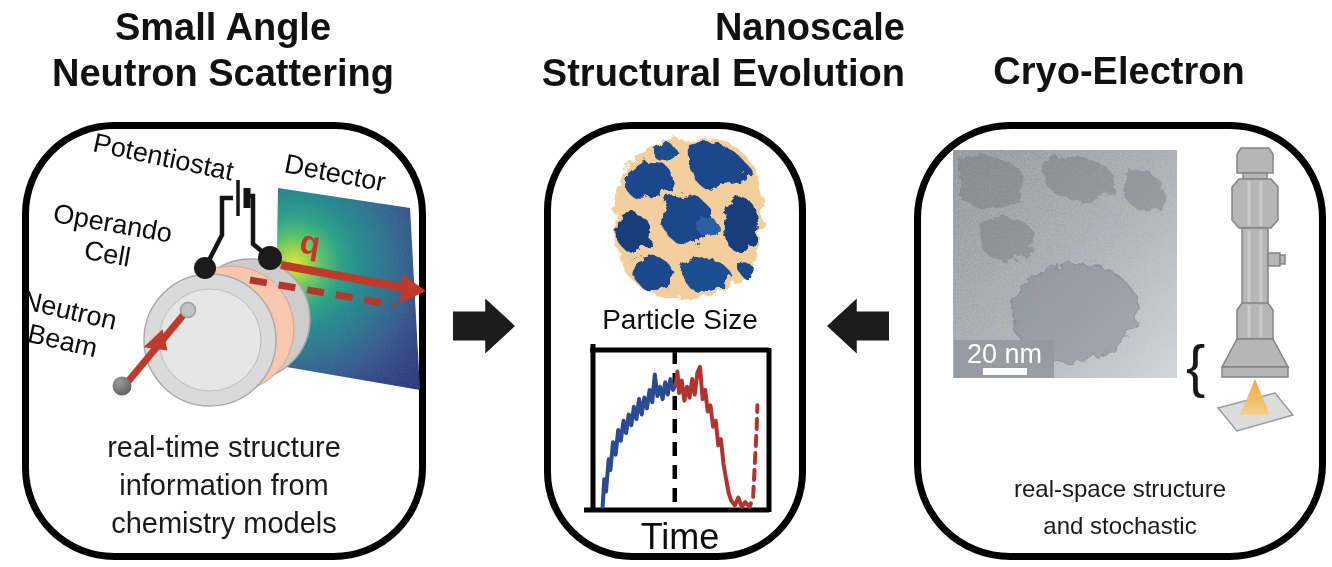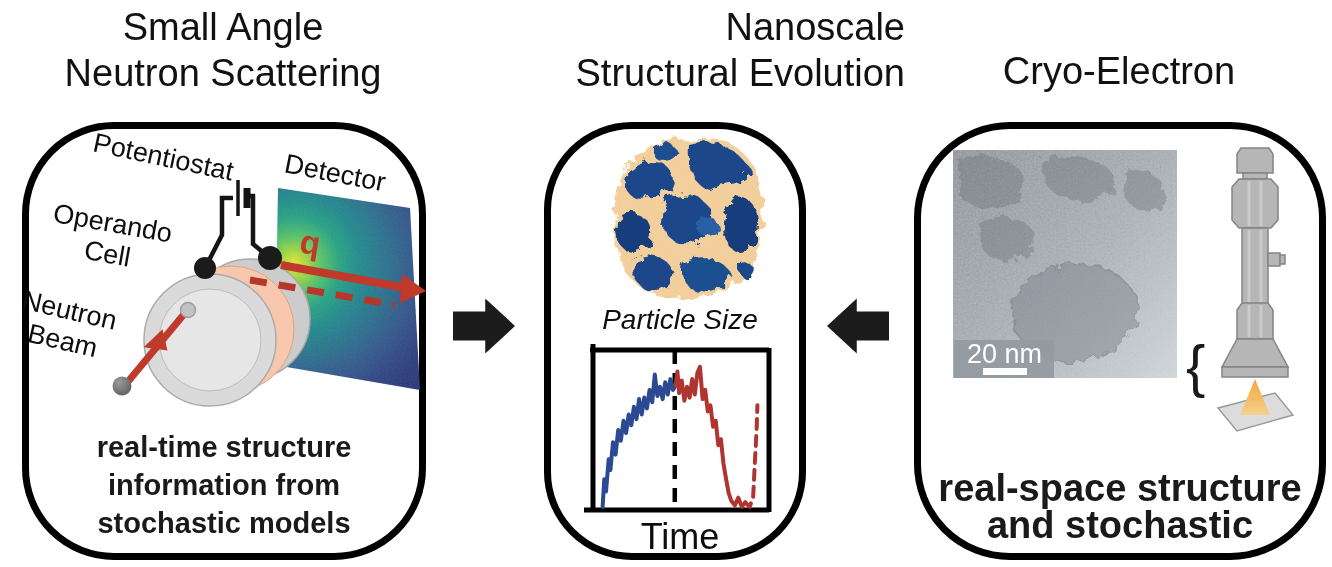--- a/index.html
+++ b/index.html
@@ -1,36 +1,36 @@
 <!DOCTYPE html>
 <html><head>
 <meta charset="utf-8">
 <style>
   html,body{margin:0;padding:0;background:#ffffff;}
   #fig{position:relative;width:1332px;height:567px;background:#ffffff;overflow:hidden;
        font-family:"Liberation Sans",sans-serif;color:#111;}
-  .title{position:absolute;text-align:center;font-weight:400;font-size:38px;line-height:46px;color:#111;}
-  .caption{position:absolute;text-align:center;font-weight:700;color:#1a1a1a;}
+  .title{position:absolute;text-align:center;font-weight:700;font-size:38px;line-height:46px;color:#111;}
+  .caption{position:absolute;text-align:center;font-weight:400;color:#1a1a1a;}
   .panel{position:absolute;top:122px;height:424px;border:7px solid #000;background:#fff;}
   #panel-left{left:22px;width:390px;border-radius:92px;}
   #panel-mid{left:544px;width:248px;border-radius:88px;}
   #panel-right{left:914px;width:398px;border-radius:96px;}
   .lbl{position:absolute;font-size:27px;font-weight:400;color:#0d0d0d;white-space:nowrap;}
   .lbl2{text-align:center;line-height:31px;}
   .flow-arrow{position:absolute;background:#1c1c1c;}
   #arrow-ltr{left:453px;top:296px;width:62px;height:60px;
     clip-path:polygon(0% 26%,52% 26%,52% 4%,100% 50%,52% 96%,52% 74%,0% 74%);}
   #arrow-rtl{left:827px;top:296px;width:62px;height:60px;
     clip-path:polygon(100% 26%,48% 26%,48% 4%,0% 50%,48% 96%,48% 74%,100% 74%);}
   .abs{position:absolute;}
   #q-label{position:absolute;left:300px;top:224px;font-size:33px;font-weight:700;
     color:#c0392b;transform:rotate(9deg);}
   #brace{position:absolute;left:1186px;top:332px;font-size:58px;font-weight:400;color:#1a1a1a;}
   #psize-title{position:absolute;left:570px;top:304px;width:220px;text-align:center;
-    font-size:28px;font-weight:400;color:#0d0d0d;font-style:italic;}
+    font-size:28px;font-weight:400;color:#0d0d0d;}
   #time-label{position:absolute;left:595px;top:516px;width:170px;text-align:center;
     font-size:36px;font-weight:400;color:#0d0d0d;}
 </style>
 </head>
 <body>
 
 <div id="fig">
 
   <div class="title" style="left:0;top:4px;width:446px;">
     <div>Small Angle</div>
@@ -122,21 +122,21 @@
   </div>
   <div class="lbl lbl2" style="left:8px;top:295px;width:116px;transform:rotate(13deg);">
     <div>Neutron</div>
     <div>Beam</div>
   </div>
   <div id="q-label">q</div>
 
   <div class="caption" style="left:22px;top:428px;width:404px;font-size:29px;line-height:38px;">
     <div>real-time structure</div>
     <div>information from</div>
-    <div>stochastic models</div>
+    <div>chemistry models</div>
   </div>
 
   <svg class="abs" style="left:592px;top:126px;" width="176" height="180" viewBox="0 0 176 180">
     <defs>
       <filter id="rough" x="-25%" y="-25%" width="150%" height="150%">
         <feTurbulence type="fractalNoise" baseFrequency="0.09" numOctaves="3" seed="5" result="n"></feTurbulence>
         <feDisplacementMap in="SourceGraphic" in2="n" scale="14"></feDisplacementMap>
       </filter>
       <filter id="grainTan" x="0" y="0" width="100%" height="100%">
         <feTurbulence type="fractalNoise" baseFrequency="0.5" numOctaves="2" seed="9"></feTurbulence>
@@ -245,18 +245,18 @@
     <g stroke="#cfcfcf" stroke-width="3" opacity="0.85">
       <line x1="37" y1="38" x2="37" y2="83"></line>
         <line x1="49" y1="38" x2="49" y2="83"></line>
       <line x1="37" y1="87" x2="37" y2="159"></line>
         <line x1="49" y1="87" x2="49" y2="159"></line>
       <line x1="37" y1="162" x2="37" y2="194"></line>
         <line x1="49" y1="162" x2="49" y2="194"></line>
     </g>
   </svg>
 
-  <div class="caption" style="left:914px;top:470px;width:412px;font-size:38px;line-height:37px;">
+  <div class="caption" style="left:914px;top:470px;width:412px;font-size:24px;line-height:37px;">
     <div>real-space structure</div>
     <div>and stochastic</div>
   </div>
 
 </div>
 
 </body></html>

